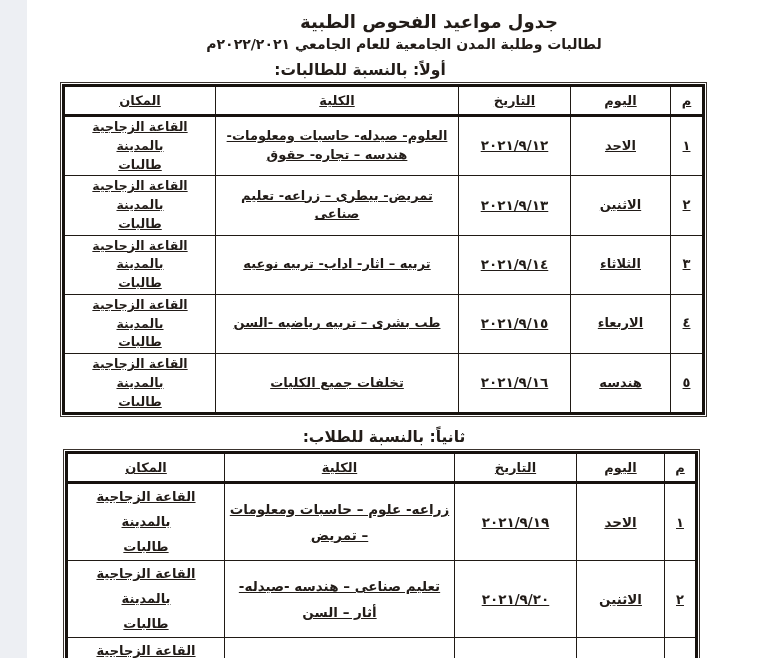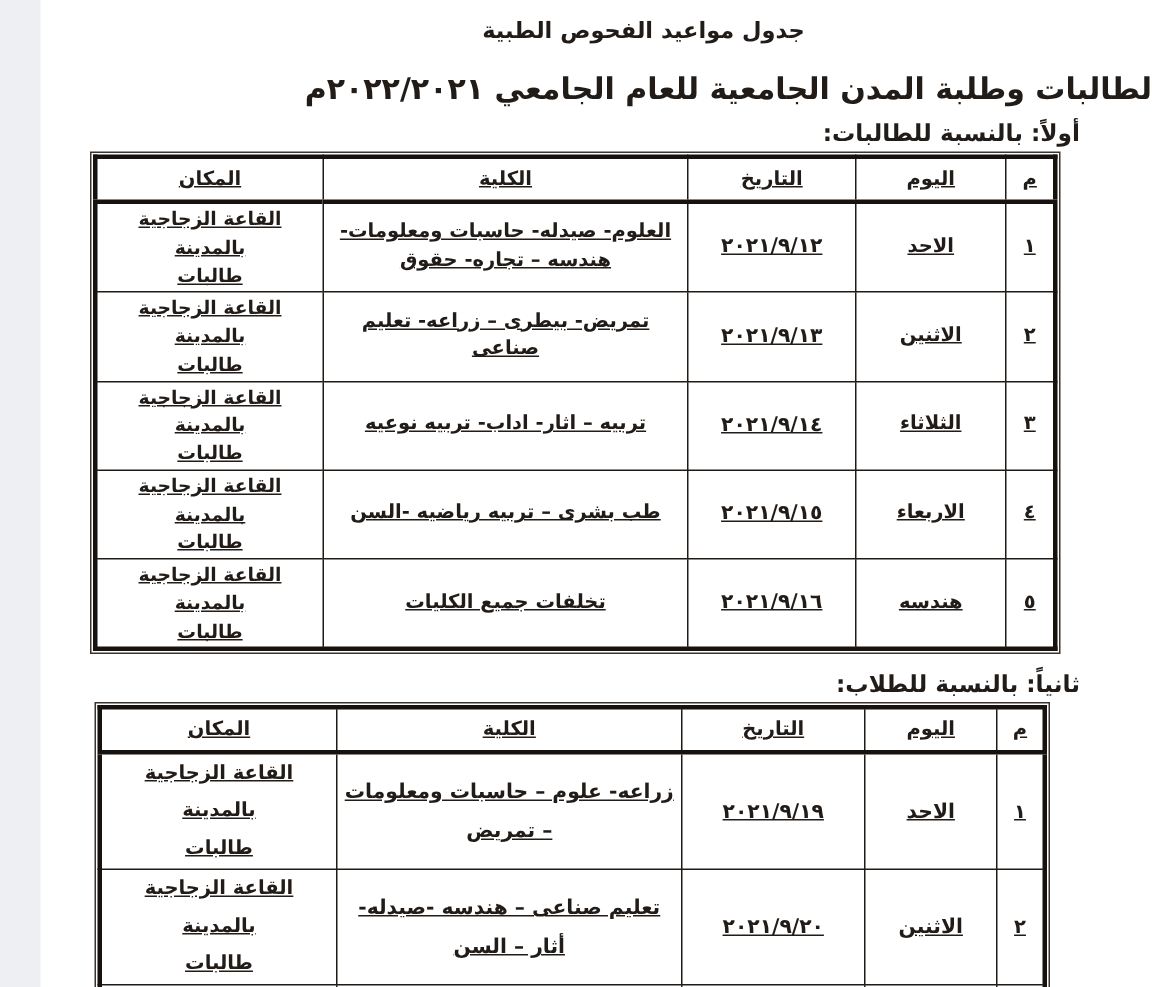--- a/index.html
+++ b/index.html
@@ -6,23 +6,23 @@
   html,body { background:#e9ebef; }
   body { font-family:"DejaVu Sans", sans-serif; font-weight:bold; color:var(--text,#211c19); }
   .page {
     position:relative; width:768px; height:658px;
     background:var(--page_bg,#fff); overflow:hidden;
   }
   .side-strip {
     position:absolute; top:0; left:0; width:27px; height:658px;
     background:var(--side_strip,#edeff3);
   }
-  .doc-title { text-align:center; padding-top:11px; font-size:15px; letter-spacing:.2px; margin-left:90px; }
-  .doc-subtitle { margin-top:18px; font-size:20px; margin-left:40px; }
-  .section-heading { text-align:right; margin:9px 48px 5px 0; font-size:15.5px; }
+  .doc-title { text-align:center; padding-top:11px; font-size:18px; letter-spacing:.2px; margin-left:90px; }
+  .doc-subtitle { text-align:center; margin-top:4px; font-size:14px; margin-left:40px; }
+  .section-heading { text-align:center; margin:9px 48px 5px 0; font-size:15.5px; }
   .section-heading.second { margin-top:13px;margin-left:48px; }
 
   table.sched {
     border-collapse:collapse; table-layout:fixed;
     border:3px solid #17120e; outline:1.5px solid #3a332e; outline-offset:1px;
     background:#fff;
   }
   table.t1 { width:640px; margin:0 63px 0 auto; }
   table.t2 { width:630px; margin:0 70px 0 auto; }
   .sched th, .sched td {

